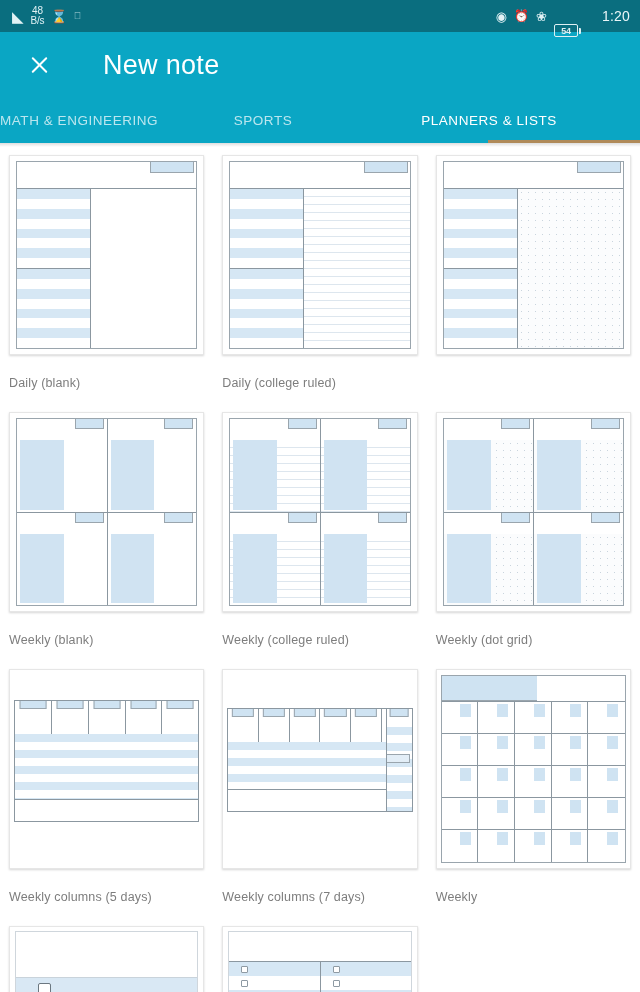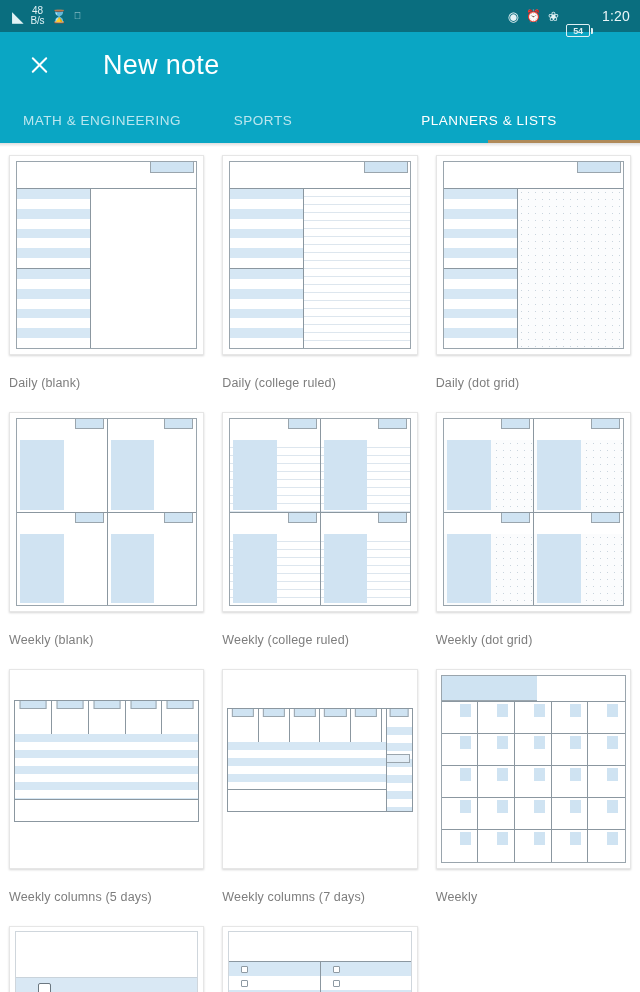--- a/index.html
+++ b/index.html
@@ -76,21 +76,21 @@
     width: 2px;
     height: 6px;
     background: #dff0f3;
     border-radius: 0 1px 1px 0;
     margin-left: 1px;
   }
   .clock {
     font-size: 14px;
     color: #eaf6f8;
     letter-spacing: .2px;
-    margin-left: 2px;
+    margin-left: 14px;
   }
 
   
   .appbar {
     height: 66px;
     background: #0aa6c4;
     display: flex;
     align-items: center;
     padding-left: 24px;
   }
@@ -134,21 +134,21 @@
     align-items: center;
     justify-content: center;
     color: rgba(255,255,255,.72);
     font-size: 13.5px;
     letter-spacing: .55px;
     white-space: nowrap;
     cursor: pointer;
     padding: 0 4px;
     position: relative;
   }
-  .tab.t0 { width: 188px; justify-content: center; padding-left: 20px; }
+  .tab.t0 { width: 188px; justify-content: flex-start; padding-left: 0; }
   .tab.t1 { width: 150px; }
   .tab.t2 { width: 150px; }
   .tab.t3 { width: 160px; flex: 1; }
   .tab.active { color: #ffffff; }
   .tab-indicator {
     position: absolute;
     bottom: 0;
     left: 488px;
     width: 152px;
     height: 3px;
@@ -515,21 +515,20 @@
               <div class="ln"></div>
               <div class="ln bluerow"></div>
               <div class="ln"></div>
               <div class="ln bluerow"></div>
               <div class="ln"></div>
             </div>
           </div>
           <div class="d-body dotgrid"></div>
         </div>
       </div>
-      <div class="caption">Daily (dot grid)</div>
     </div>
 
     <div class="cell">
       <div class="thumb">
         <div class="page">
           <div class="w-grid">
             <div class="quad">
               <div class="qfill"></div>
               <div class="qblock"></div>
               <div class="qhead"></div>

